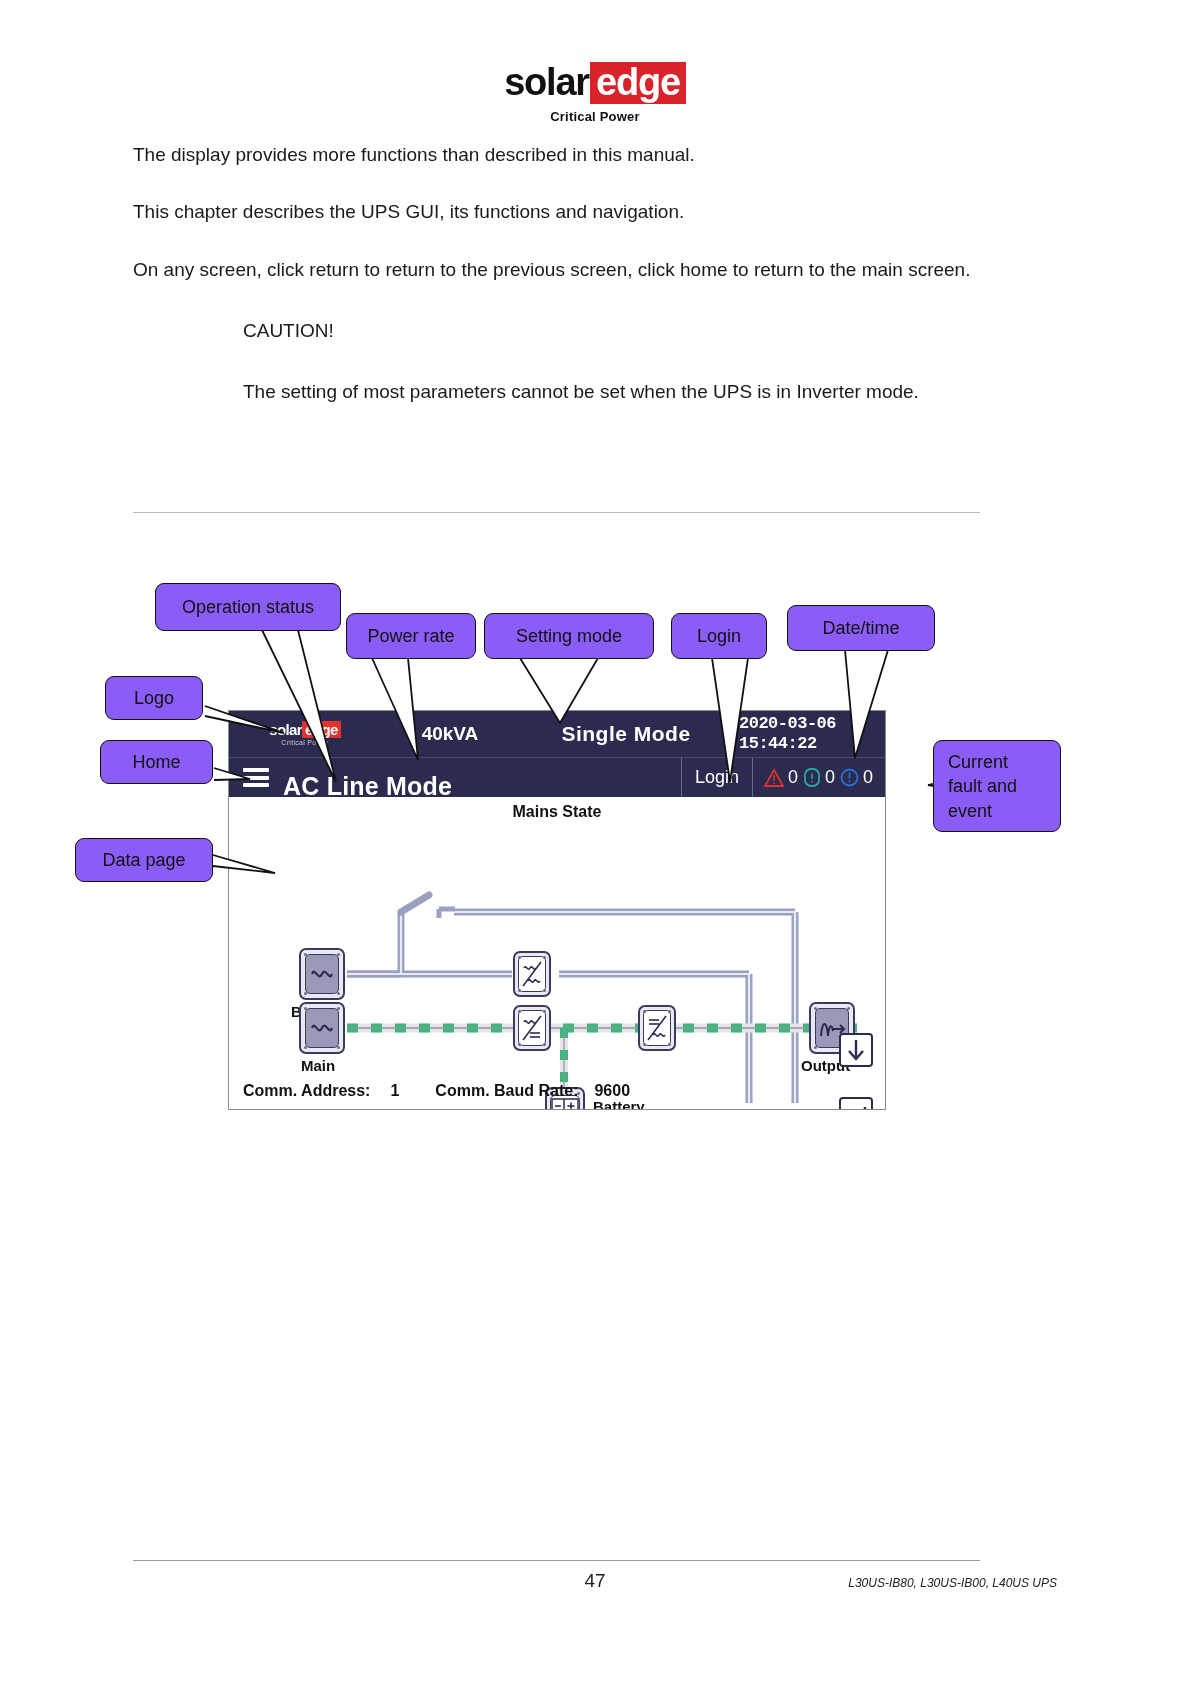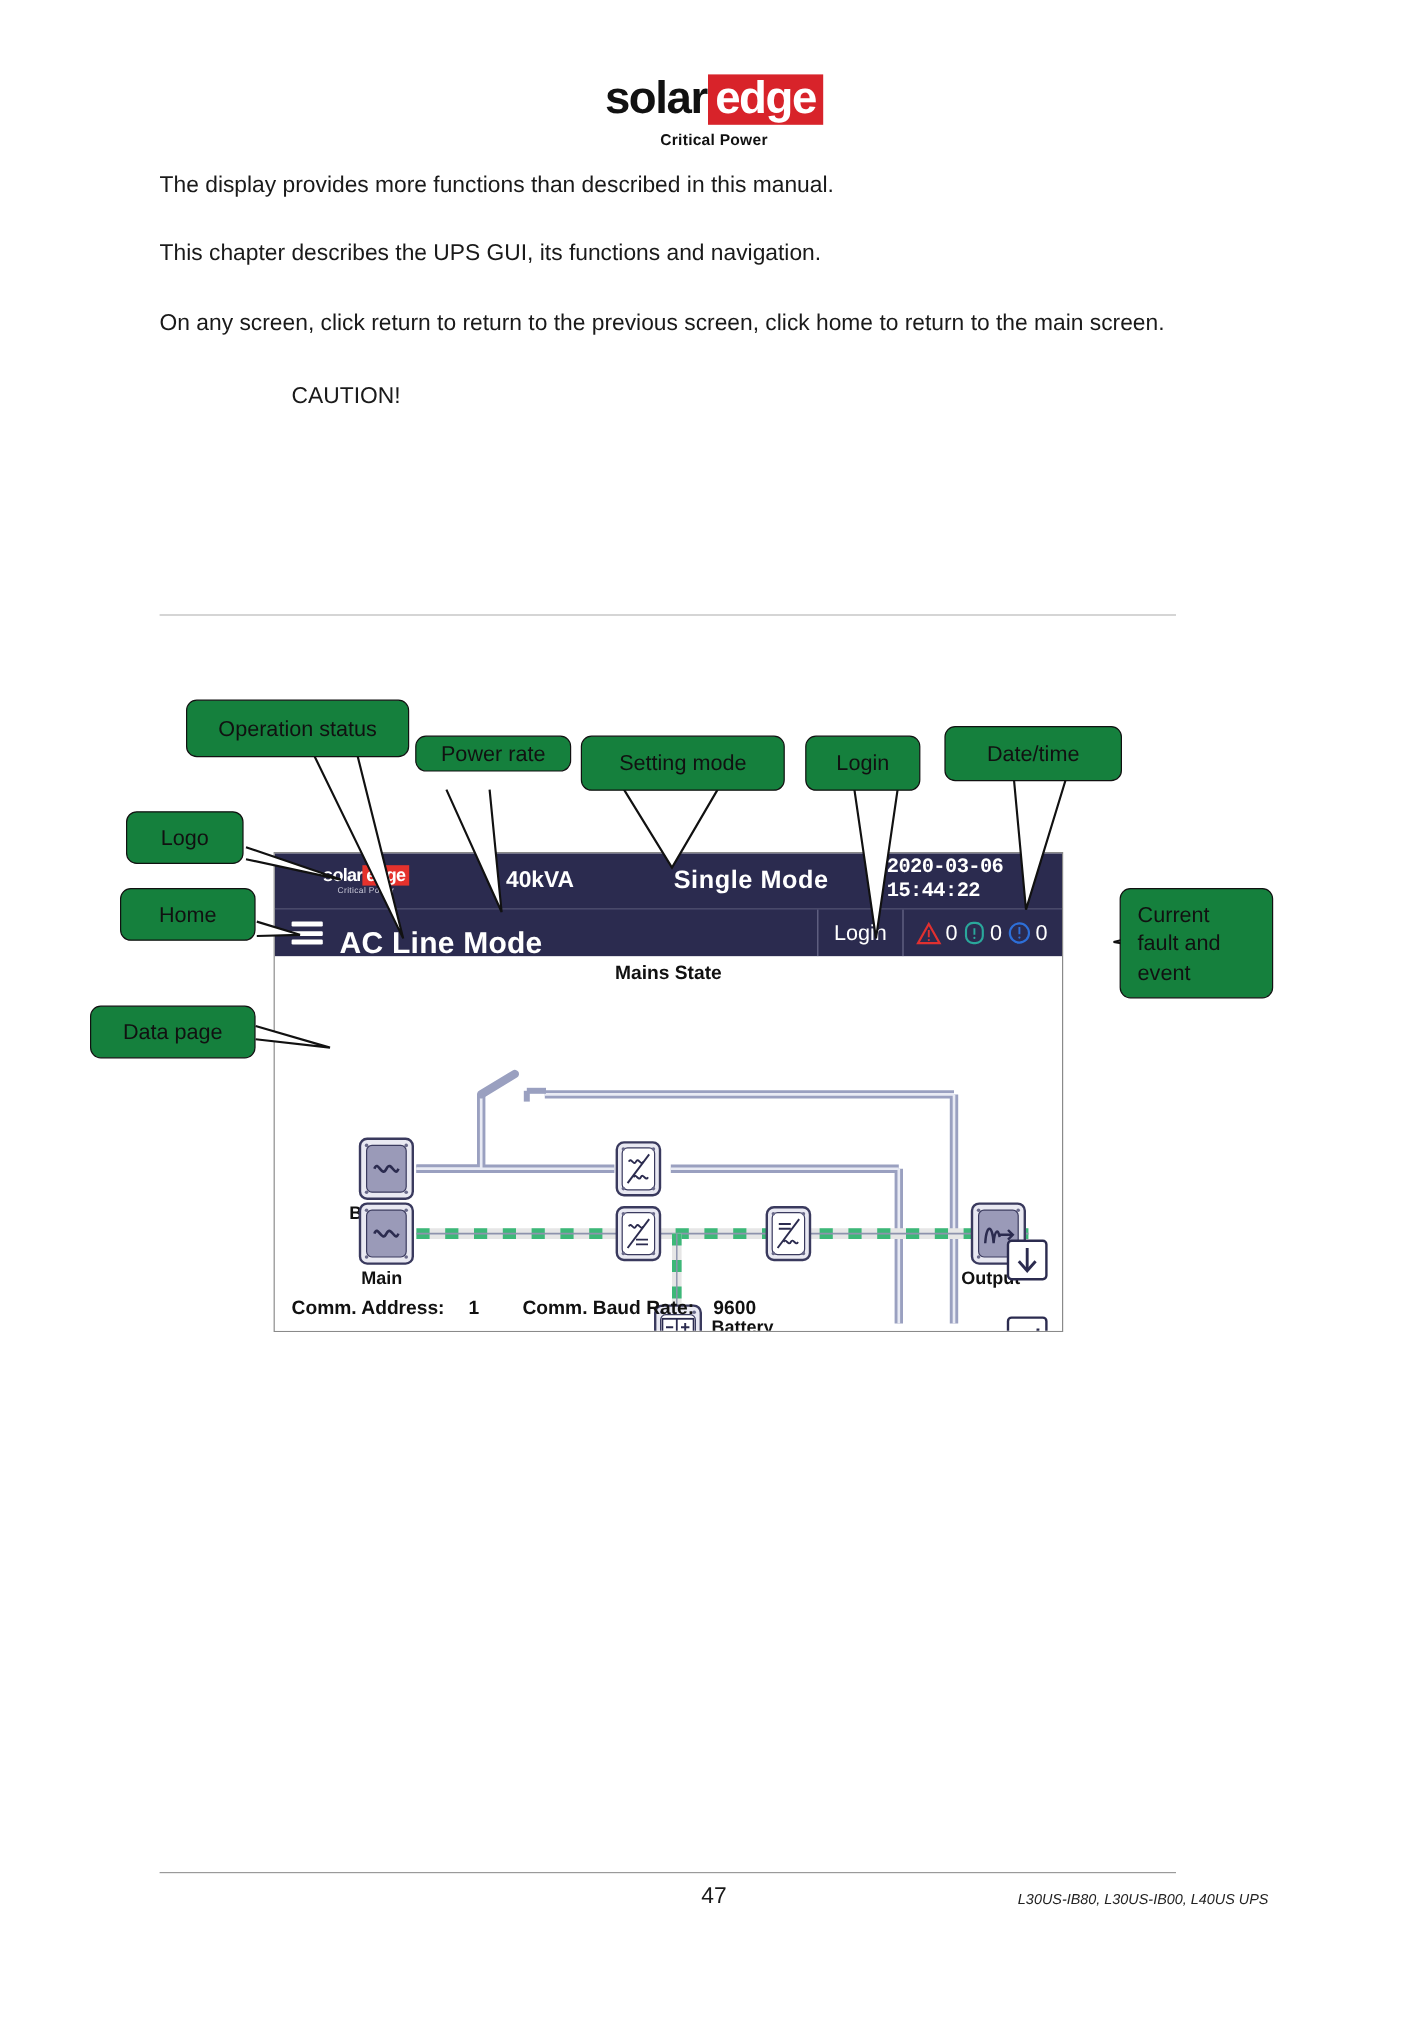--- a/index.html
+++ b/index.html
@@ -30,21 +30,21 @@
   .caution { position:relative; margin-top:36px; min-height:110px; }
   .caution-tri { position:absolute; left:15px; top:30px; width:0; height:0; }
   .caution-text { margin-left:110px; }
   .caution-title { font-size:19px; margin:0 0 36px 0; }
   .caution-body { font-size:19px; margin:0; line-height:1.5; }
 
   .hr { position:absolute; left:133px; top:512px; width:847px; height:1px; background:#b9b9b9; }
 
   
   .callout {
-    position:absolute; background:#15803d; border:1.6px solid #111; border-radius:9px;
+    position:absolute; background:#8b5cf6; border:1.6px solid #111; border-radius:9px;
     font-size:18px; color:#111; display:flex; align-items:center; justify-content:center;
     text-align:center; padding:5px 12px; z-index:6;
   }
   .callout.multi { display:block; text-align:left; line-height:1.35; padding:9px 14px; }
 
   svg.leaders { position:absolute; left:0; top:0; width:1190px; height:1684px; pointer-events:none; z-index:5; }
 
   
   .ups { position:absolute; left:228px; top:710px; width:658px; height:400px;
          border:1px solid #8a8a8a; background:#fff; z-index:4; overflow:hidden; }
@@ -111,20 +111,21 @@
   <p class="para">The display provides more functions than described in this manual.</p>
   <p class="para">This chapter describes the UPS GUI, its functions and navigation.</p>
   <p class="para">On any screen, click return to return to the previous screen, click home to return to the main screen.</p>
 
   <div class="caution">
     <svg class="caution-tri" width="96" height="86" viewBox="0 0 96 86" style="position:absolute;left:12px;top:32px;">
       <polygon points="48,5 92,80 4,80" fill="none" stroke="#e03b3b" stroke-width="4"></polygon>
     </svg>
     <div class="caution-text">
       <p class="caution-title">CAUTION!</p>
+      <p class="caution-body">The setting of most parameters cannot be set when the UPS is in Inverter mode.</p>
     </div>
   </div>
 </div>
 
 <div class="hr"></div>
 
 <svg class="leaders" viewBox="0 0 1190 1684">
   <g fill="none" stroke="#111" stroke-width="1.8">
 
     <path d="M262,630 L336,782 L298,630" fill="#fff" stroke="#111" stroke-width="1.8"></path>
@@ -145,21 +146,21 @@
 
     <path d="M928,785 L965,776 L975,760 L1060,760" fill="none" stroke="#111" stroke-width="1.8"></path>
     <path d="M928,785 L975,793" fill="none" stroke="#111" stroke-width="1.8"></path>
   </g>
 </svg>
 
 <div class="callout" style="left:155px; top:583px; width:186px; height:48px;">
   <span>Operation status</span>
 </div>
 
-<div class="callout" style="left:346px; top:613px; width:130px; height:30px;">
+<div class="callout" style="left:346px; top:613px; width:130px; height:46px;">
   <span>Power rate</span>
 </div>
 
 <div class="callout" style="left:484px; top:613px; width:170px; height:46px;">
   <span>Setting mode</span>
 </div>
 
 <div class="callout" style="left:671px; top:613px; width:96px; height:46px;">
   <span>Login</span>
 </div>

